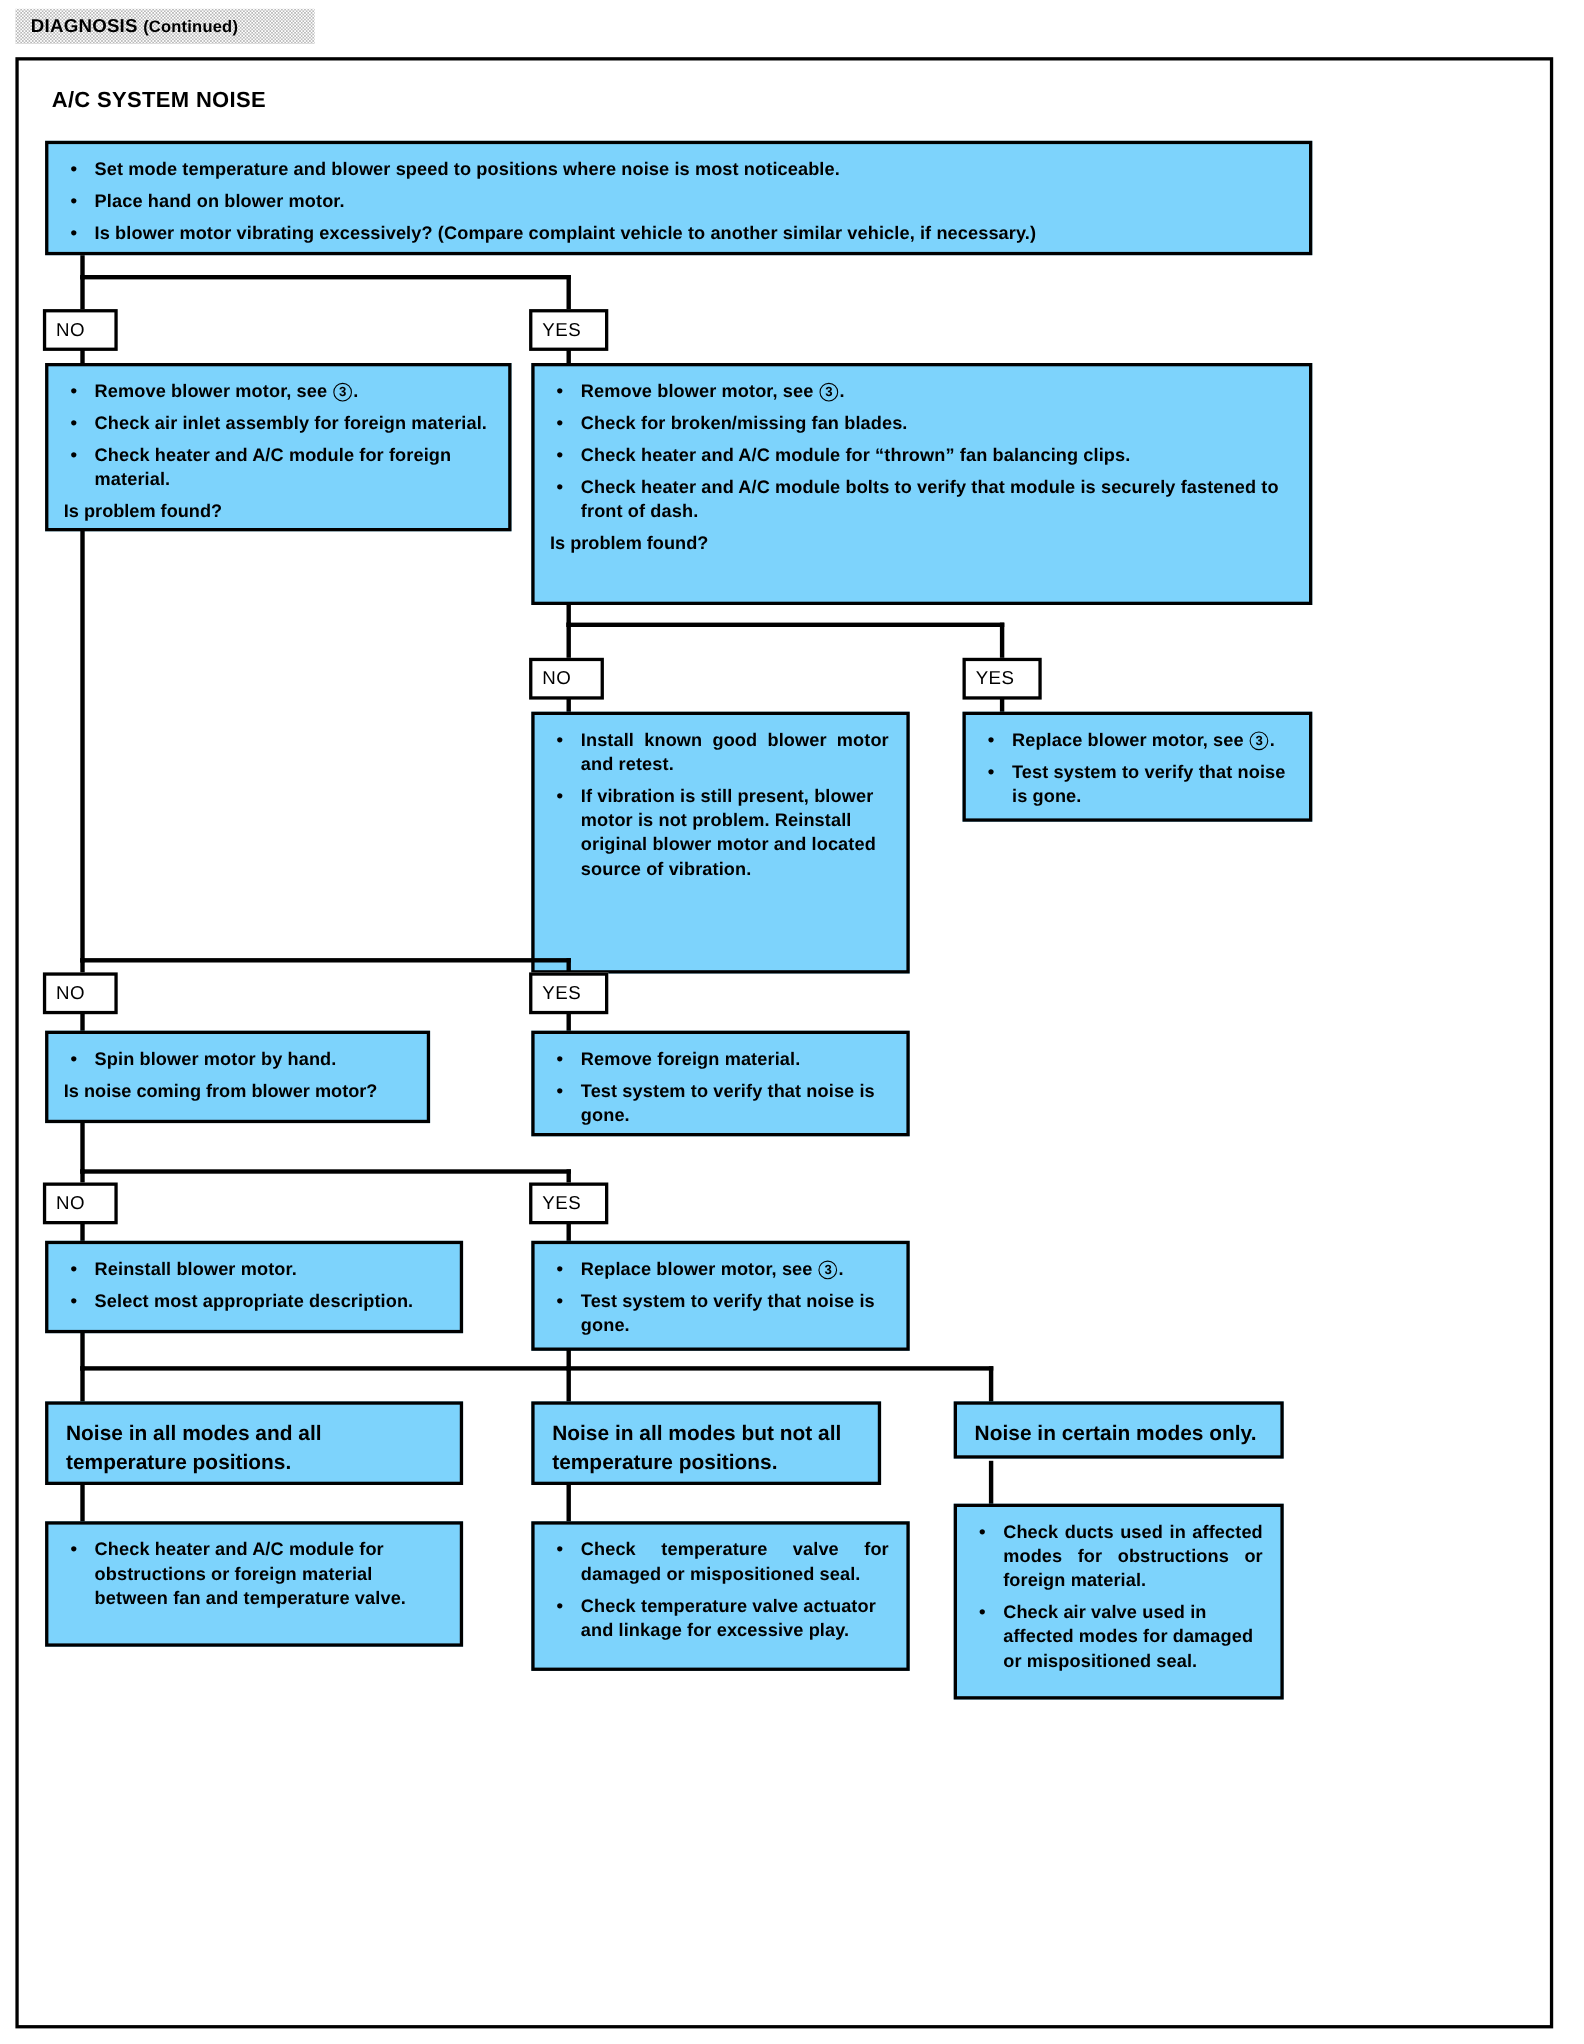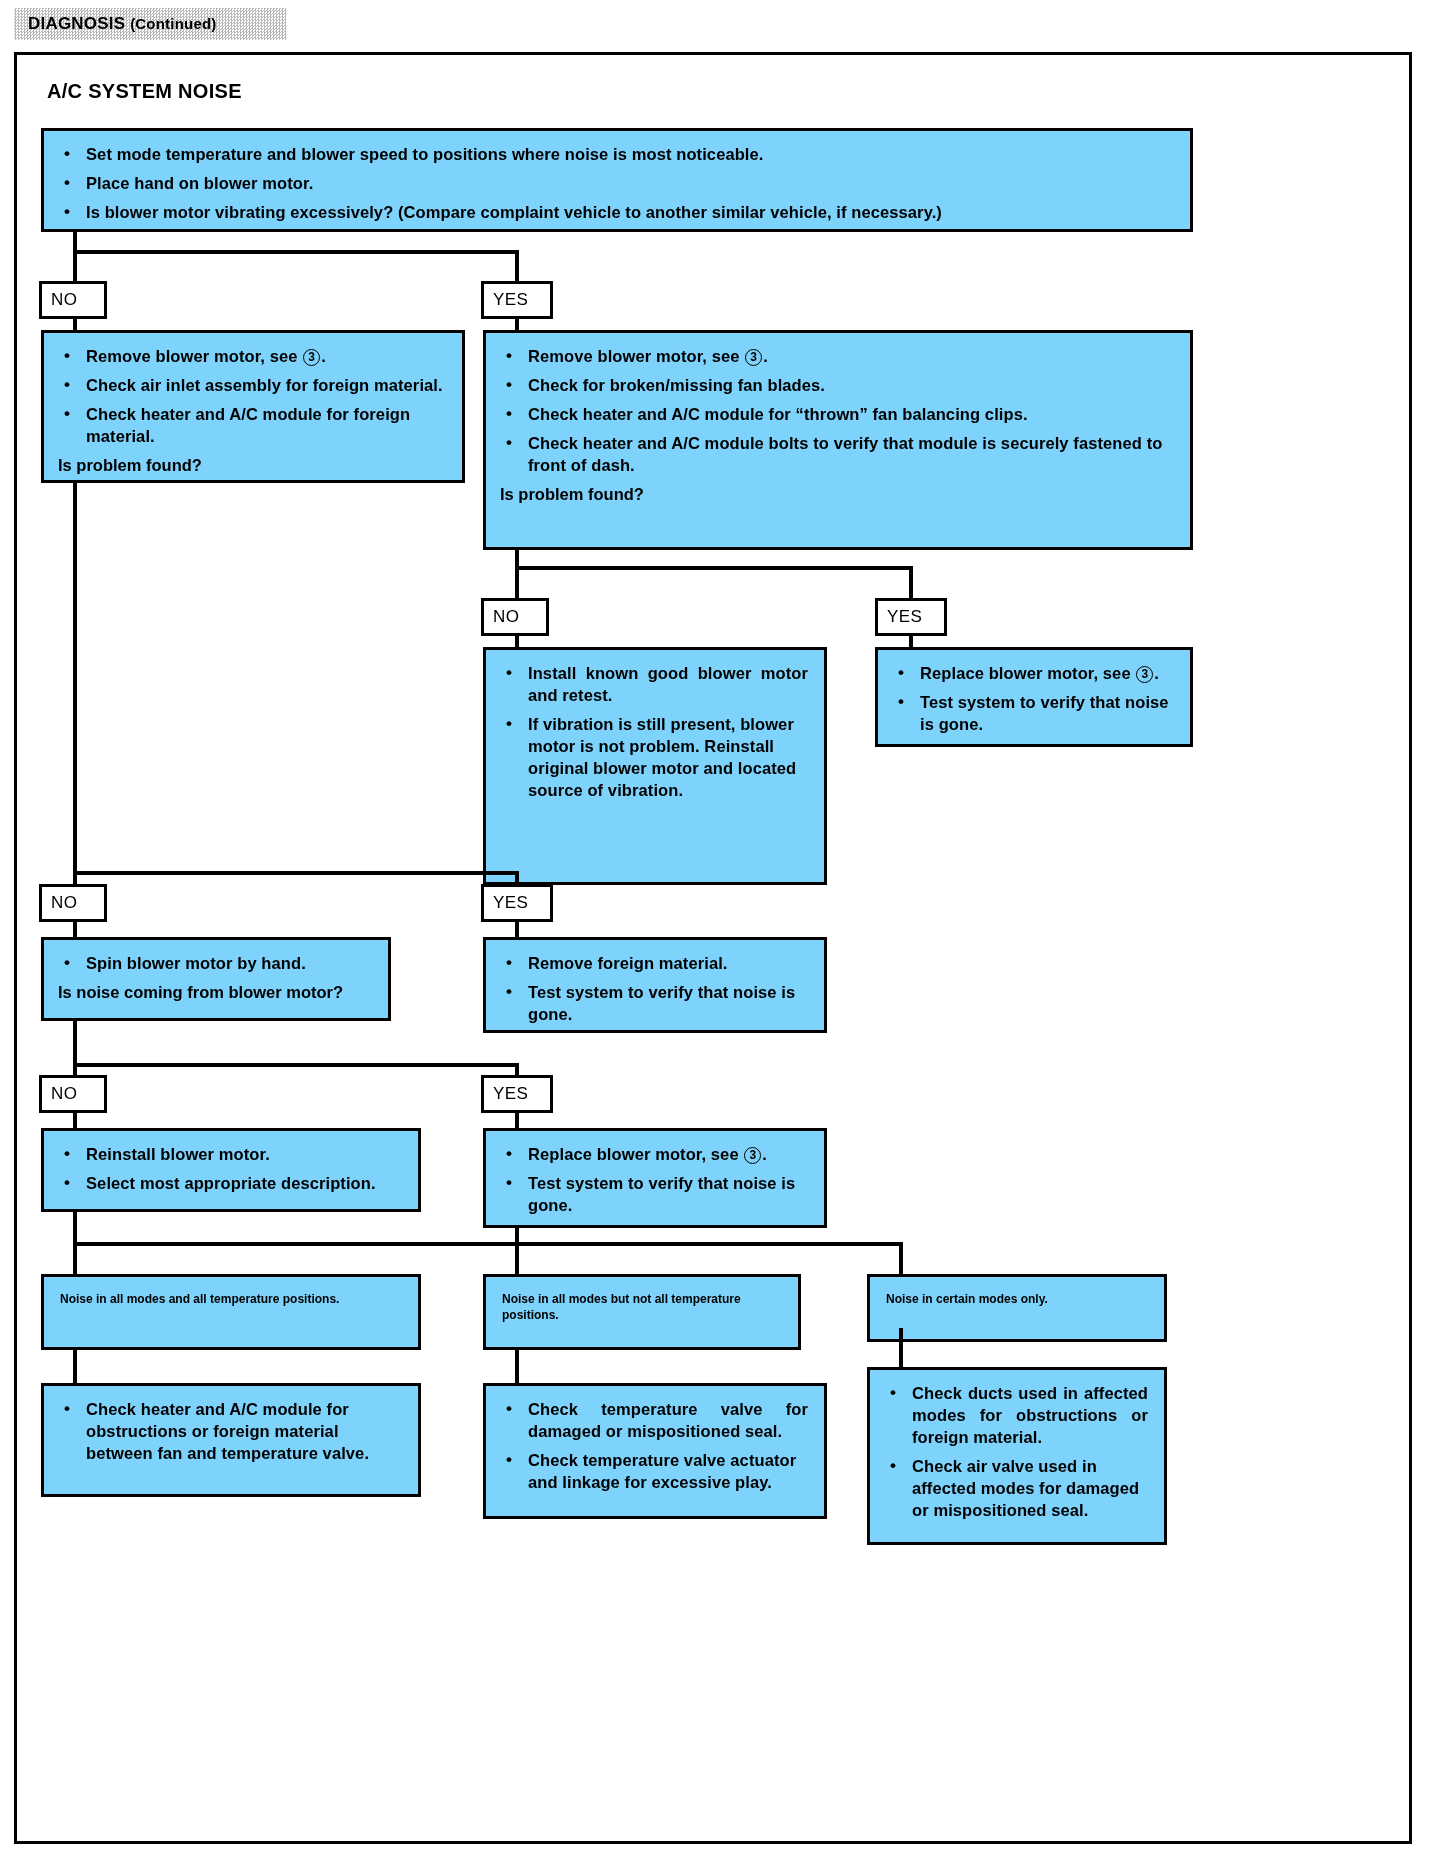--- a/index.html
+++ b/index.html
@@ -126,21 +126,21 @@
     padding: 13px 16px 10px 12px;
   }
   .tail {
     font-size: 16.5px;
     font-weight: bold;
     line-height: 1.33;
     margin-top: 7px;
     padding-left: 2px;
   }
   .plain {
-    font-size: 12px;
+    font-size: 19px;
     font-weight: bold;
     line-height: 1.35;
     padding: 14px 14px 10px 16px;
   }
 
   
   .circ {
     display: inline-block;
     width: 17px;
     height: 17px;
@@ -314,21 +314,21 @@
     <div class="vline" style="left:882px; top:1187px; height:36px;"></div>
 
     <div class="box" style="left:24px; top:1219px; width:380px; height:76px;">
       <div class="plain">Noise in all modes and all temperature positions.</div>
     </div>
 
     <div class="box" style="left:466px; top:1219px; width:318px; height:76px;">
       <div class="plain">Noise in all modes but not all temperature positions.</div>
     </div>
 
-    <div class="box" style="left:850px; top:1219px; width:300px; height:68px;">
+    <div class="box" style="left:850px; top:1219px; width:300px; height:52px;">
       <div class="plain">Noise in certain modes only.</div>
     </div>
 
     <div class="vline" style="left:56px; top:1293px; height:38px;"></div>
     <div class="vline" style="left:498px; top:1293px; height:38px;"></div>
     <div class="vline" style="left:882px; top:1273px; height:58px;"></div>
 
     <div class="box" style="left:24px; top:1328px; width:380px; height:114px;">
       <div class="box-inner">
         <ul class="blist just">

